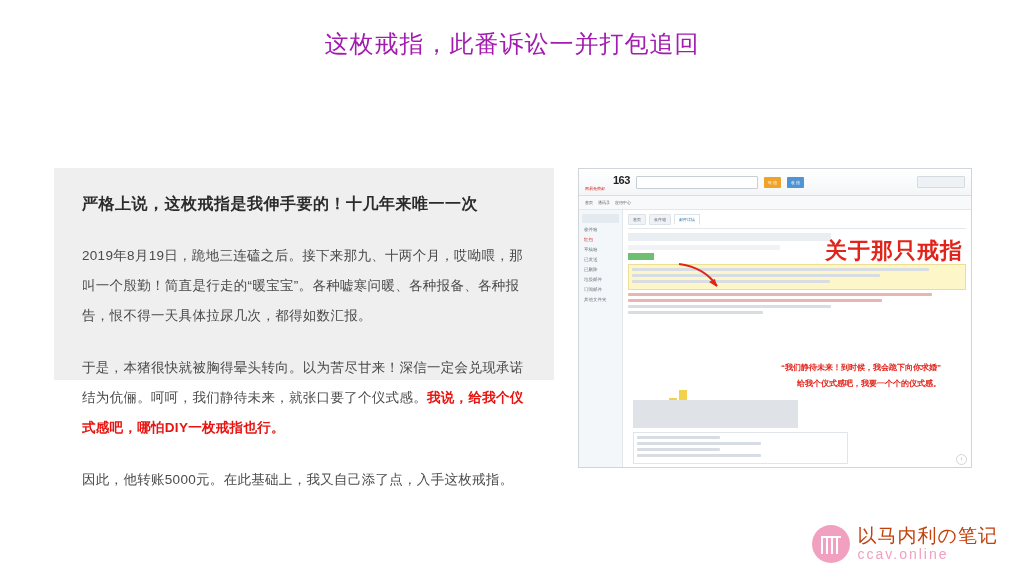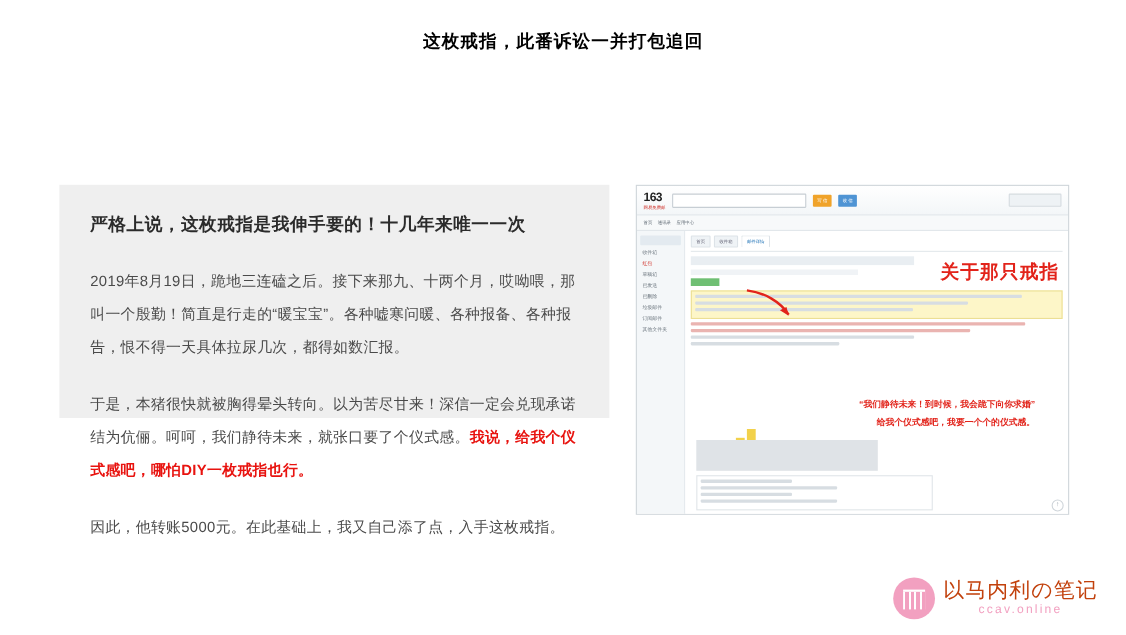--- a/index.html
+++ b/index.html
@@ -18,23 +18,23 @@
     position: absolute;
     inset: 0;
     background: #ffffff;
   }
   .page-title {
     position: absolute;
     top: 28px;
     left: 0;
     width: 100%;
     text-align: center;
-    font-size: 16px;
-    font-weight: bold;
-    color: #000000;
+    font-size: 24px;
+    font-weight: normal;
+    color: #a21caf;
     letter-spacing: 1px;
   }
 
   
   .text-card {
     position: absolute;
     left: 54px;
     top: 168px;
     width: 500px;
     height: 212px;
@@ -82,20 +82,21 @@
     display: flex;
     align-items: center;
     padding: 0 6px;
     gap: 6px;
   }
   .logo163 {
     font-size: 11px;
     font-weight: bold;
     color: #222;
     letter-spacing: -0.5px;
+    margin-left: 28px;
   }
   .logo-sub {
     font-size: 4px;
     color: #d0342c;
     line-height: 5px;
   }
   .topbar-search {
     width: 120px;
     height: 11px;
     background: #fff;
@@ -217,21 +218,21 @@
   }
   .line.red { background: #eab4b1; }
   .line.w90 { width: 90%; }
   .line.w75 { width: 75%; }
   .line.w60 { width: 60%; }
   .line.w40 { width: 40%; }
   .big-red-title {
     position: absolute;
     right: 8px;
     top: 26px;
-    font-size: 17px;
+    font-size: 22px;
     font-weight: bold;
     color: #e2231a;
     letter-spacing: 1px;
   }
   .red-arrow {
     position: absolute;
     left: 54px;
     top: 52px;
     width: 46px;
     height: 30px;
@@ -317,23 +318,23 @@
   }
   .wm-text {
     color: #c2410c;
     font-size: 19px;
     font-weight: normal;
     letter-spacing: 1px;
     line-height: 20px;
   }
   .wm-sub {
     color: #f2a0c0;
-    font-size: 11px;
+    font-size: 14px;
     letter-spacing: 2px;
-    text-align: center;
+    text-align: left;
   }
 </style>
 </head>
 <body>
 
 <div class="page">
 
   <div class="page-title">这枚戒指，此番诉讼一并打包追回</div>
 
   <div class="text-card">

